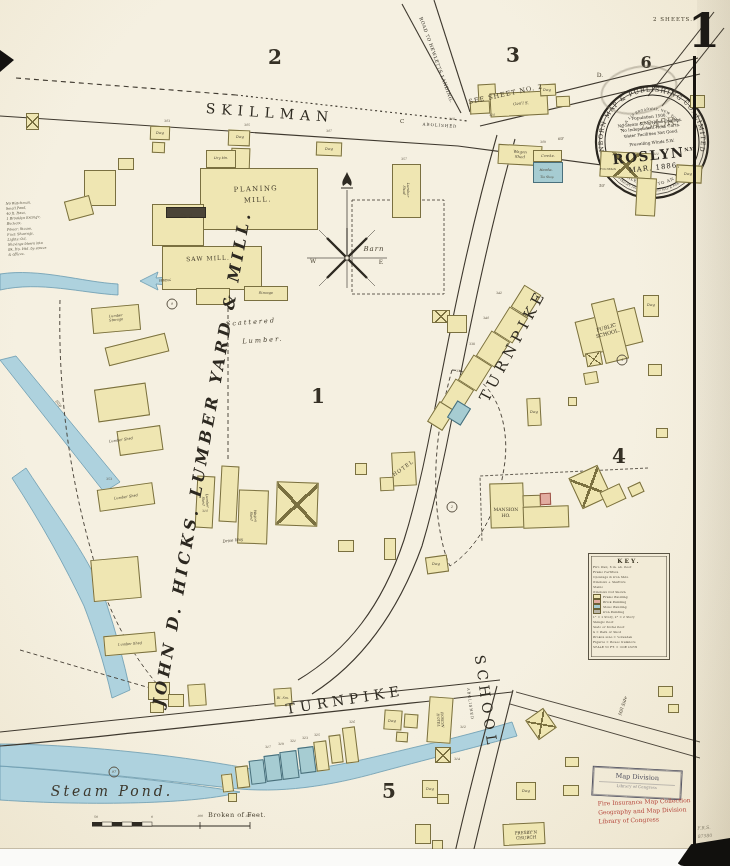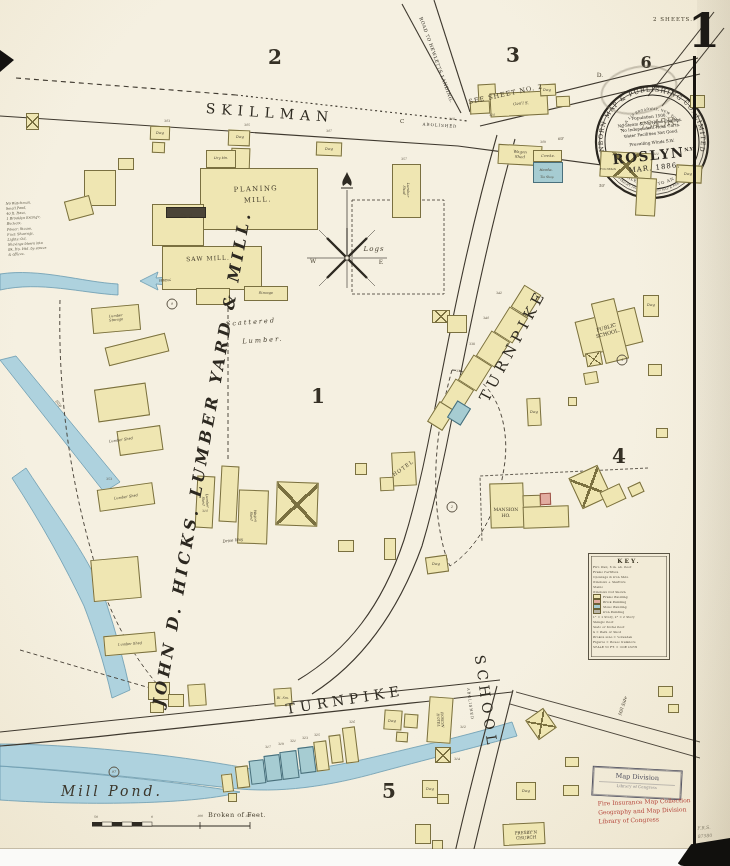--- a/index.html
+++ b/index.html
@@ -261,36 +261,36 @@
   <div id="labels">
       <div class="lbl k-st" style="left: 270px; top: 113px; font-size: 14px; letter-spacing: 6px; transform: translate(-50%, -50%) rotate(4deg);">SKILLMAN</div>
       <div class="lbl k-st" style="left: 440px; top: 126px; font-size: 4px; letter-spacing: 1px; transform: translate(-50%, -50%) rotate(4deg);">ABOLISHED</div>
       <div class="lbl k-st" style="left: 513px; top: 345px; font-size: 15px; letter-spacing: 5px; transform: translate(-50%, -50%) rotate(-62deg);">TURNPIKE</div>
       <div class="lbl k-st" style="left: 345px; top: 700px; font-size: 14px; letter-spacing: 5px; transform: translate(-50%, -50%) rotate(-9deg);">TURNPIKE</div>
       <div class="lbl k-st" style="left: 486px; top: 702px; font-size: 14px; letter-spacing: 5px; transform: translate(-50%, -50%) rotate(82deg);">SCHOOL</div>
       <div class="lbl k-st" style="left: 470px; top: 704px; font-size: 3.6px; letter-spacing: 1px; transform: translate(-50%, -50%) rotate(82deg);">ABOLISHED</div>
       <div class="lbl k-st" style="left: 436px; top: 60px; font-size: 4.6px; letter-spacing: 0.5px; transform: translate(-50%, -50%) rotate(70deg);">ROAD TO HEWLETTS LANDING.</div>
       <div class="lbl k-hicks" style="left: 202px; top: 458px; font-size: 16px; letter-spacing: 4px; transform: translate(-50%, -50%) rotate(-80deg);">JOHN D. HICKS. LUMBER YARD &amp; MILL.</div>
       <div class="lbl k-cap" style="left: 506px; top: 95px; font-size: 6.5px; letter-spacing: 1px; transform: translate(-50%, -50%) rotate(-12deg);">SEE SHEET NO. 2</div>
-      <div class="lbl k-pond" style="left: 112px; top: 791px; font-size: 14px; letter-spacing: 3px; transform: translate(-50%, -50%) rotate(0deg);">Mill Pond.</div>
+      <div class="lbl k-pond" style="left: 112px; top: 791px; font-size: 14px; letter-spacing: 3px; transform: translate(-50%, -50%) rotate(0deg);">Steam Pond.</div>
       <div class="lbl k-cap" style="left: 237px; top: 816px; font-size: 6.5px; letter-spacing: 0.5px; transform: translate(-50%, -50%) rotate(0deg);">Broken of Feet.</div>
       <div class="lbl k-sec" style="left: 275px; top: 57px; font-size: 20px; transform: translate(-50%, -50%) rotate(0deg);">2</div>
       <div class="lbl k-sec" style="left: 513px; top: 55px; font-size: 20px; transform: translate(-50%, -50%) rotate(0deg);">3</div>
       <div class="lbl k-sec" style="left: 318px; top: 396px; font-size: 20px; transform: translate(-50%, -50%) rotate(0deg);">1</div>
       <div class="lbl k-sec" style="left: 619px; top: 456px; font-size: 20px; transform: translate(-50%, -50%) rotate(0deg);">4</div>
       <div class="lbl k-sec" style="left: 389px; top: 791px; font-size: 20px; transform: translate(-50%, -50%) rotate(0deg);">5</div>
       <div class="lbl k-sec" style="left: 646px; top: 63px; font-size: 16px; transform: translate(-50%, -50%) rotate(0deg);">6</div>
       <div class="lbl k-cap" style="left: 673px; top: 19px; font-size: 5.5px; letter-spacing: 1px; transform: translate(-50%, -50%) rotate(0deg);">2 SHEETS.</div>
       <div class="lbl k-cap" style="left: 256px; top: 189px; font-size: 6.8px; letter-spacing: 1.5px; transform: translate(-50%, -50%) rotate(-2deg);">PLANING</div>
       <div class="lbl k-cap" style="left: 258px; top: 200px; font-size: 6.8px; letter-spacing: 1.5px; transform: translate(-50%, -50%) rotate(-2deg);">MILL.</div>
       <div class="lbl k-cap" style="left: 208px; top: 258px; font-size: 6px; letter-spacing: 1px; transform: translate(-50%, -50%) rotate(-2deg);">SAW MILL.</div>
       <div class="lbl k-it" style="left: 221px; top: 158px; font-size: 3.6px; transform: translate(-50%, -50%) rotate(0deg);">Dry Ho.</div>
       <div class="lbl k-it" style="left: 266px; top: 293px; font-size: 3.6px; transform: translate(-50%, -50%) rotate(0deg);">Storage</div>
       <div class="lbl k-it" style="left: 187px; top: 216px; font-size: 4.6px; transform: translate(-50%, -50%) rotate(0deg);">Sngd.</div>
-      <div class="lbl k-it" style="left: 374px; top: 249px; font-size: 7px; letter-spacing: 1px; transform: translate(-50%, -50%) rotate(0deg);">Logs</div>
+      <div class="lbl k-it" style="left: 374px; top: 249px; font-size: 7px; letter-spacing: 1px; transform: translate(-50%, -50%) rotate(0deg);">Barn</div>
       <div class="lbl k-it" style="left: 406px; top: 190px; font-size: 3.6px; transform: translate(-50%, -50%) rotate(90deg);">Lumber
 Shed</div>
       <div class="lbl k-it" style="left: 251px; top: 323px; font-size: 6.5px; letter-spacing: 2px; transform: translate(-50%, -50%) rotate(-4deg);">Scattered</div>
       <div class="lbl k-it" style="left: 263px; top: 341px; font-size: 6.5px; letter-spacing: 2px; transform: translate(-50%, -50%) rotate(-4deg);">Lumber.</div>
       <div class="lbl k-it" style="left: 116px; top: 318px; font-size: 3.5px; transform: translate(-50%, -50%) rotate(-5deg);">Lumber
 Storage</div>
       <div class="lbl k-it" style="left: 121px; top: 440px; font-size: 3.5px; transform: translate(-50%, -50%) rotate(-8deg);">Lumber Shed</div>
       <div class="lbl k-it" style="left: 126px; top: 497px; font-size: 3.5px; transform: translate(-50%, -50%) rotate(-8deg);">Lumber Shed</div>
       <div class="lbl k-it" style="left: 130px; top: 644px; font-size: 3.5px; transform: translate(-50%, -50%) rotate(-4deg);">Lumber Shed</div>
       <div class="lbl k-it" style="left: 205px; top: 501px; font-size: 3.5px; transform: translate(-50%, -50%) rotate(87deg);">Lumber

